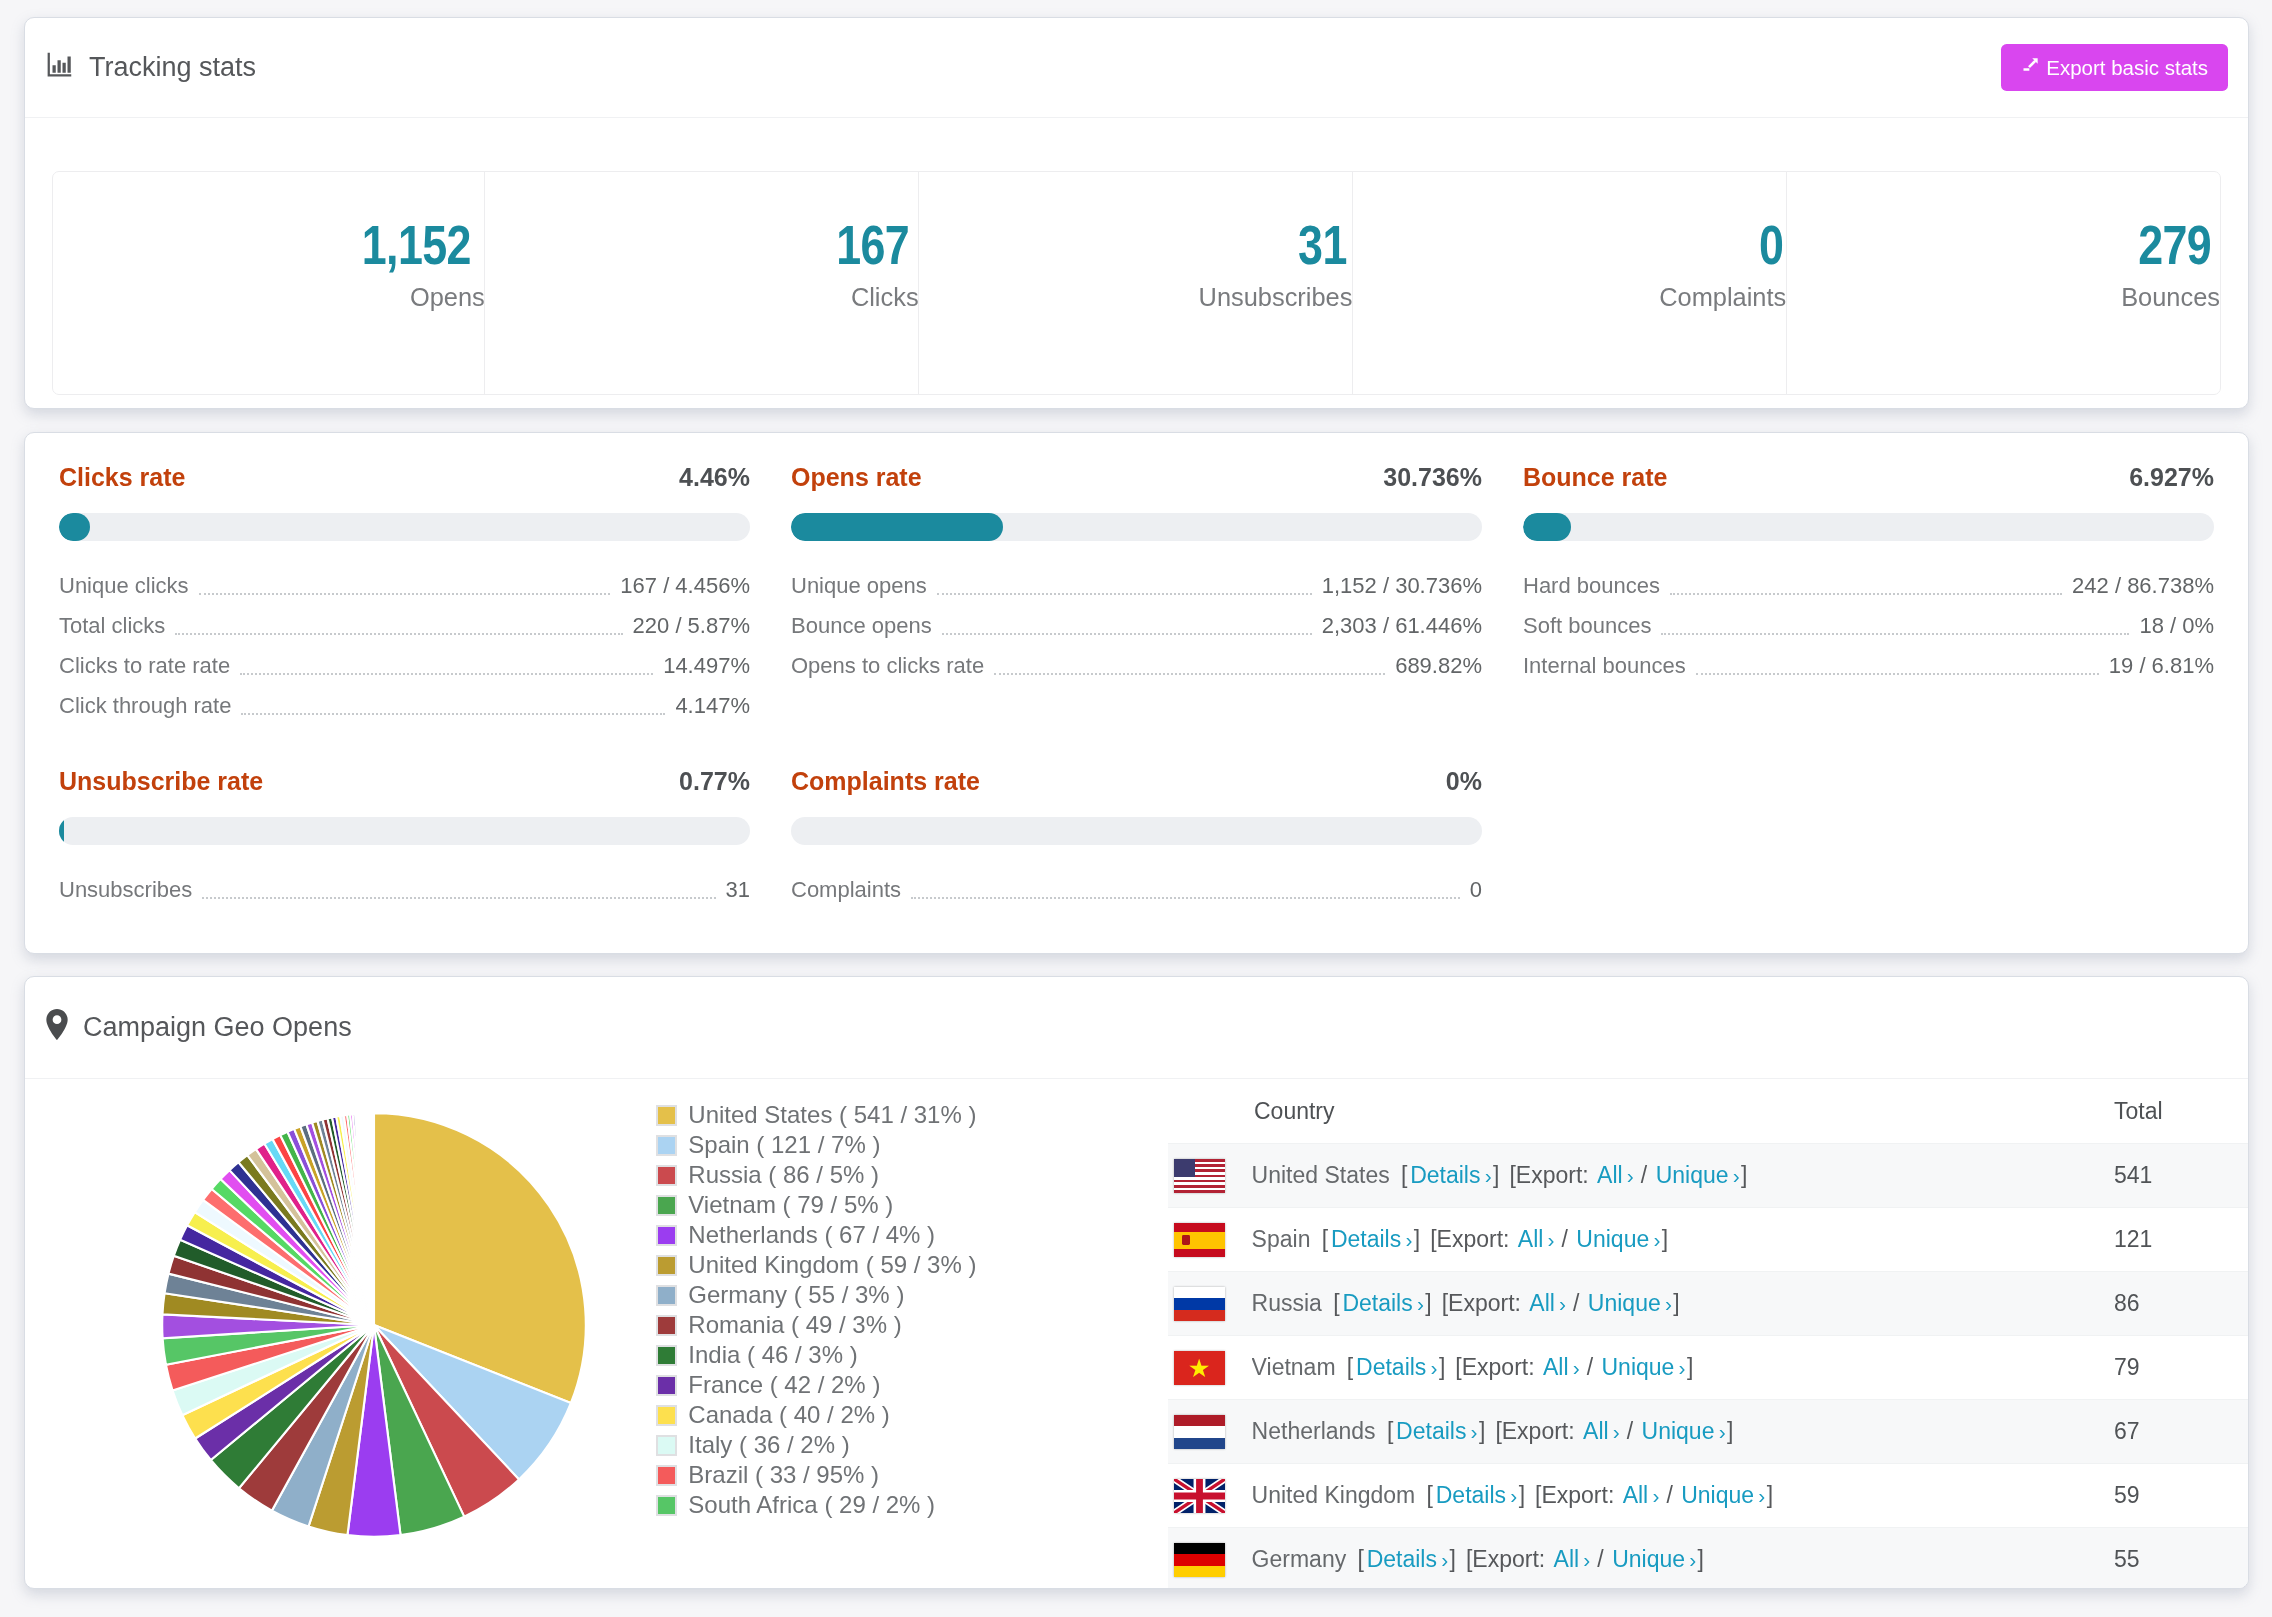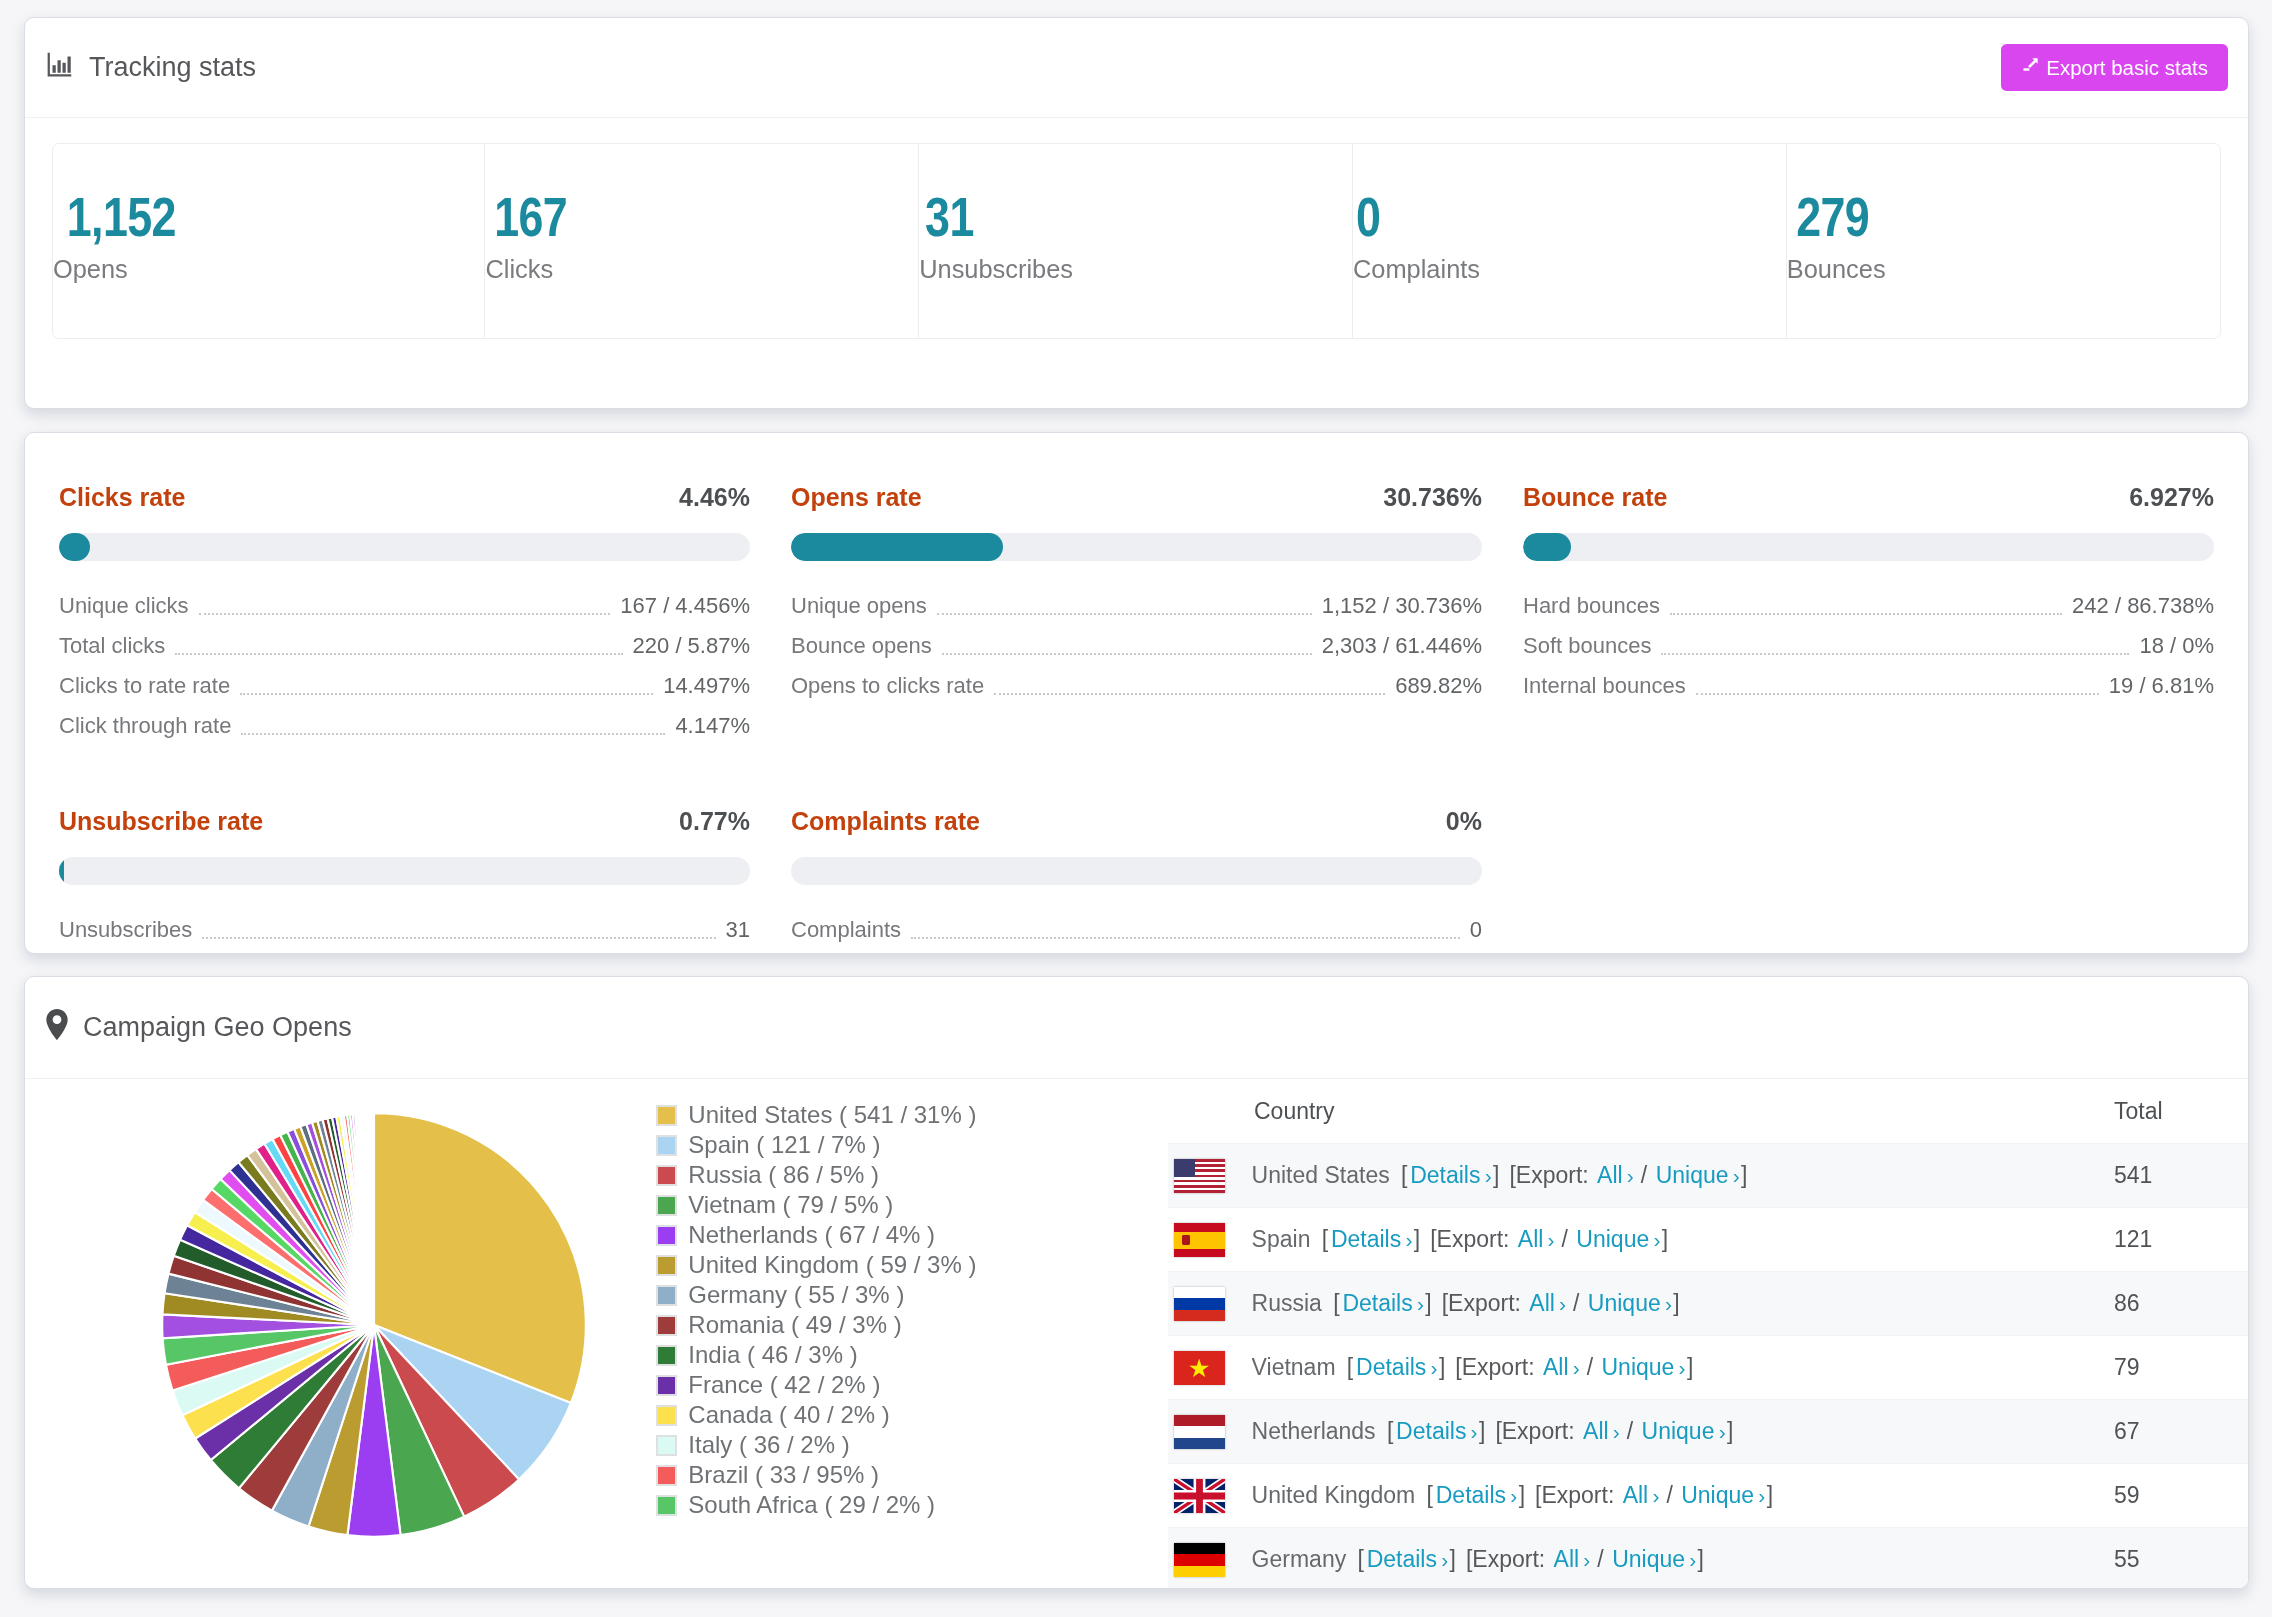--- a/index.html
+++ b/index.html
@@ -36,39 +36,39 @@
     padding:11.3px 20px; cursor:pointer;
   }
 
   
   .stats-row {
     display:grid; grid-template-columns:repeat(5,1fr);
     margin:25.4px 27px 28px 27px;
   }
   .stat-box {
     border:1.4px solid #ededef; margin-left:-1.4px;
-    text-align:left; padding:40px 0 54px 0; background:#fff;
+    text-align:right; padding:40px 0 82px 0; background:#fff;margin-top:28px;
   }
   .stat-box:first-child { margin-left:0; border-radius:7px 0 0 7px; }
   .stat-box:last-child  { border-radius:0 7px 7px 0; }
   .stat-num {
     display:inline-block; font-size:56px; font-weight:700; color:#1b8a9e;
     transform:scaleX(.8); letter-spacing:-0.7px;
   }
   .stat-label { margin-top:5.6px; font-size:25.4px; color:#797b7e; }
 
   
   .rates-grid {
     display:grid; grid-template-columns:repeat(3,1fr);
     column-gap:41px; row-gap:41px;
     padding:30px 34px 34px 34px;
   }
   .rate-head { display:flex; align-items:baseline; justify-content:space-between; }
   .rate-title { font-size:25px; font-weight:700; color:#c2410c; }
-  .rate-value { font-size:25px; font-weight:700; color:#4d5053;margin-top:20px; }
+  .rate-value { font-size:25px; font-weight:700; color:#4d5053; }
   .track { margin-top:21px; height:28px; border-radius:14px; background:#edeff2; overflow:hidden; }
   .fill  { height:100%; border-radius:14px; background:#1b8a9e; }
   .rate-rows { margin-top:25.4px; }
   .rrow { display:flex; align-items:center; height:40px; font-size:22px; }
   .rlabel { color:#76787b; white-space:nowrap; }
   .leader { flex:1; height:1.4px; border-bottom:2.1px dotted #c7cacd; align-self:flex-end; margin:0 10px 11.3px 10px; }
   .rval { color:#626567; white-space:nowrap; }
 
   
   .geo-body { display:flex; padding-left:34px; height:512px; }

